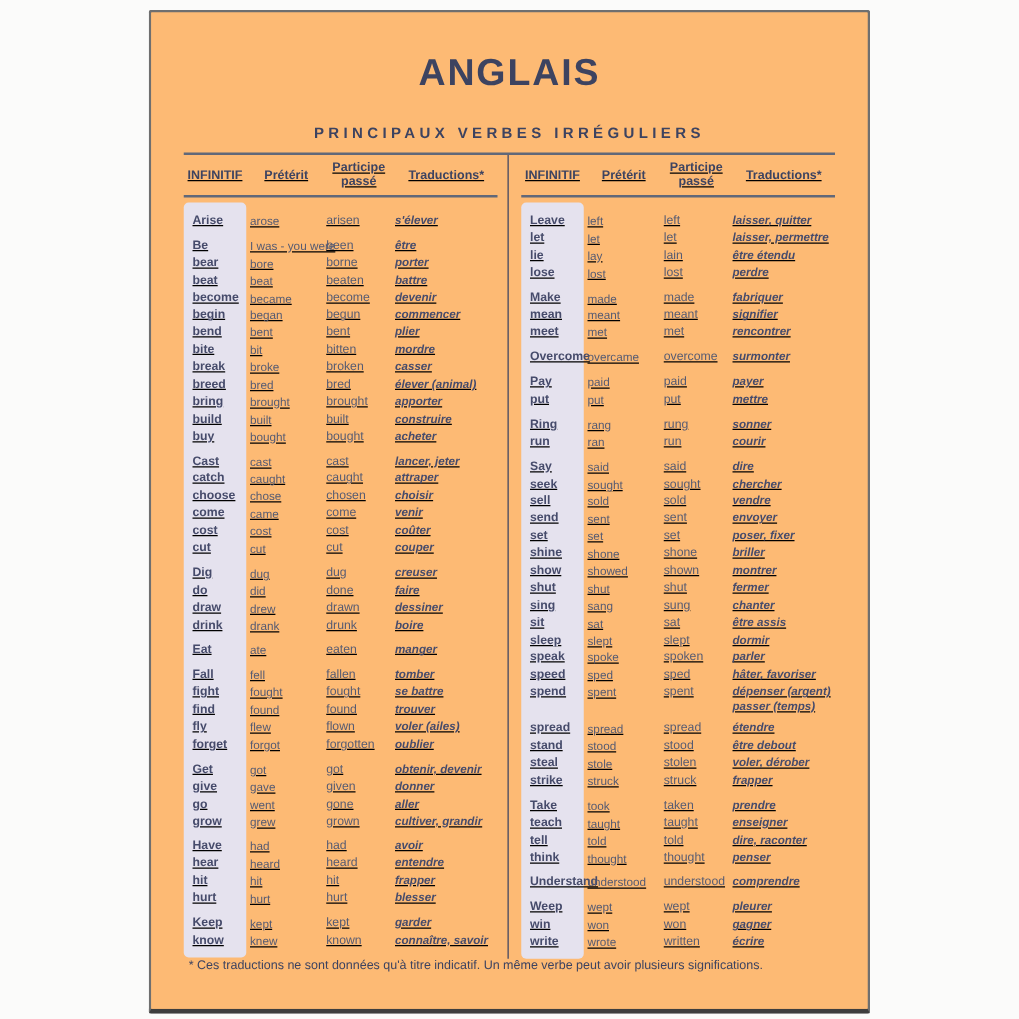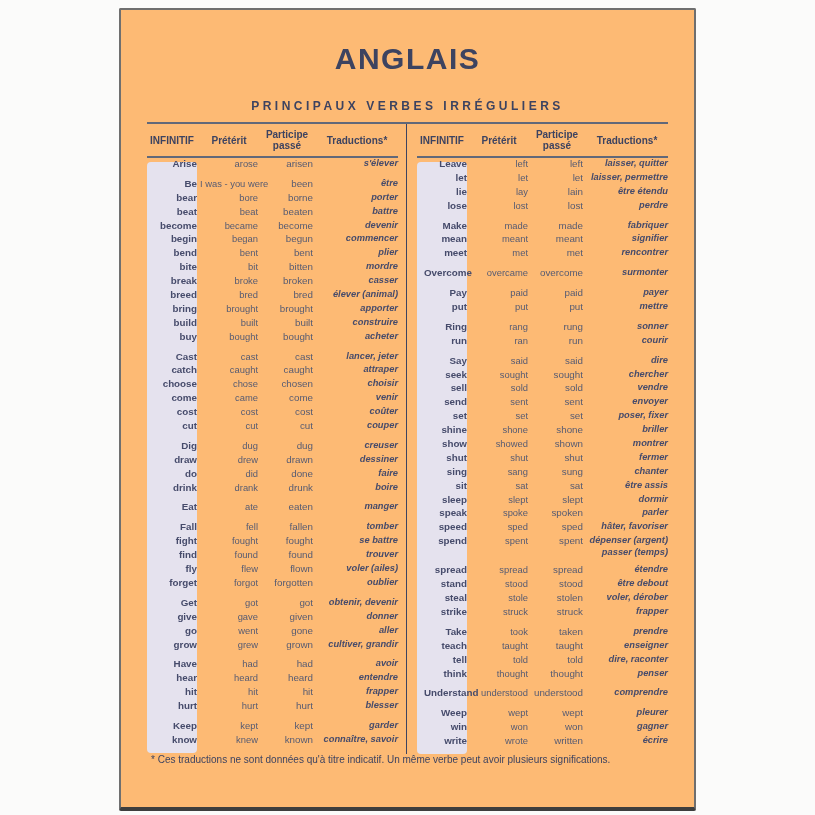--- a/index.html
+++ b/index.html
@@ -35,20 +35,21 @@
     font-weight:bold;
     letter-spacing:3.5px;
     color:var(--accent,#3d4360);
     margin-top:23px;
   }
   .table-wrap{
     margin-top:9px;
     border-top:2px solid var(--rule,#616879);
     display:flex;
     align-items:flex-start;
+    text-decoration:underline;
   }
   .half{flex:1 1 0;min-width:0;}
   .half.left{padding-right:8px;}
   .half.right{border-left:1.5px solid var(--accent,#3d4360);padding-left:10px;}
   .thead{
     display:grid;
     grid-template-columns:50px 58px 52px 1fr;
     column-gap:3px;
     align-items:center;
     height:32px;
@@ -56,23 +57,22 @@
   }
   .th{
     font-size:10px;
     font-weight:bold;
     color:var(--accent,#3d4360);
     text-align:center;
     line-height:1.1;
   }
   .tbody{
     position:relative;
-    padding-top:0;
+    padding-top:13px;
     padding-bottom:5px;
-    text-align:right;
   }
   .band{
     position:absolute;
     left:0;top:4px;bottom:0;
     width:50px;
     background:var(--band,#e5e2ee);
     border-radius:4px;
     z-index:0;
   }
   .group{position:relative;z-index:1;}
@@ -243,30 +243,30 @@
   </div>
             </div>
             <div class="group">
               <div class="row">
     <div class="cell c-inf">Dig</div>
     <div class="cell c-pret">dug</div>
     <div class="cell c-pp">dug</div>
     <div class="cell c-tr">creuser</div>
   </div>
               <div class="row">
+    <div class="cell c-inf">do</div>
+    <div class="cell c-pret">did</div>
+    <div class="cell c-pp">done</div>
+    <div class="cell c-tr">faire</div>
+  </div>
+              <div class="row">
     <div class="cell c-inf">draw</div>
     <div class="cell c-pret">drew</div>
     <div class="cell c-pp">drawn</div>
     <div class="cell c-tr">dessiner</div>
-  </div>
-              <div class="row">
-    <div class="cell c-inf">do</div>
-    <div class="cell c-pret">did</div>
-    <div class="cell c-pp">done</div>
-    <div class="cell c-tr">faire</div>
   </div>
               <div class="row">
     <div class="cell c-inf">drink</div>
     <div class="cell c-pret">drank</div>
     <div class="cell c-pp">drunk</div>
     <div class="cell c-tr">boire</div>
   </div>
             </div>
             <div class="group">
               <div class="row">

